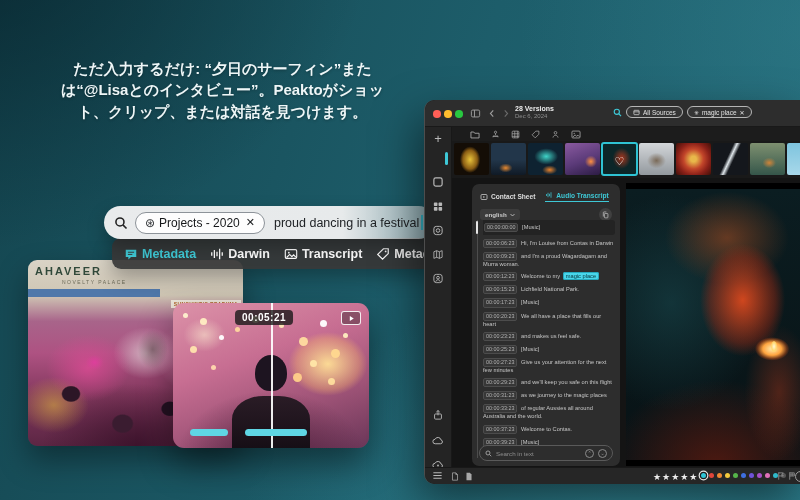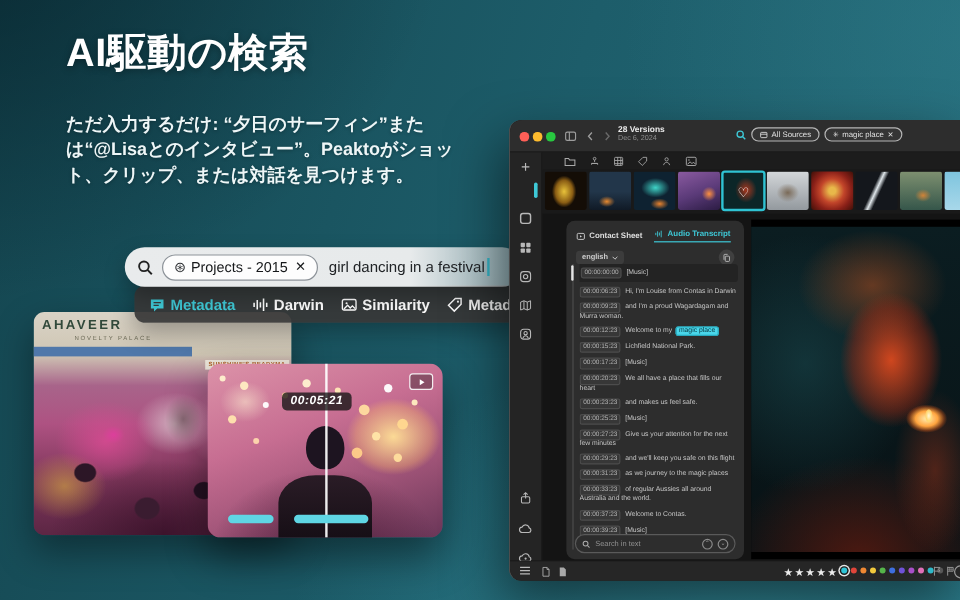--- a/index.html
+++ b/index.html
@@ -12,21 +12,21 @@
       radial-gradient(700px 520px at -6% -12%, rgba(0,18,26,.55), rgba(0,18,26,0) 60%),
       radial-gradient(520px 420px at 104% 6%, rgba(58,140,155,.35), rgba(58,140,155,0) 60%),
       linear-gradient(108deg,#14454f 0%, #1d5d6a 52%, #236b79 100%);
     color:#fff;
   }
   svg { display:block; }
 
   
   .hero { position:absolute; left:55px; top:22px; width:350px; z-index:1; }
   .hero h1 { font-size:33px; font-weight:bold; letter-spacing:.5px; text-shadow:0 2px 6px rgba(0,0,0,.35); }
-  .hero p  { margin-top:26px; width:335px; font-size:15px; line-height:1.42; font-weight:600; color:#eef6f7; text-shadow:0 1px 3px rgba(0,0,0,.3); }
+  .hero p  { margin-top:36px; width:335px; font-size:15px; line-height:1.42; font-weight:600; color:#eef6f7; text-shadow:0 1px 3px rgba(0,0,0,.3);text-align:center; }
 
   
   .festival {
     position:absolute; left:28px; top:260px; width:215px; height:186px; z-index:2;
     border-radius:9px; overflow:hidden; box-shadow:0 14px 30px rgba(0,0,0,.38);
     background:
       radial-gradient(70px 55px at 82% 52%, rgba(236,146,190,.85), rgba(236,146,190,0) 70%),
       radial-gradient(60px 48px at 28% 58%, rgba(224,74,150,.75), rgba(224,74,150,0) 70%),
       radial-gradient(46px 36px at 55% 50%, rgba(214,190,200,.9), rgba(214,190,200,0) 72%),
       radial-gradient(50px 40px at 12% 78%, rgba(232,194,58,.5), rgba(232,194,58,0) 70%),
@@ -58,21 +58,21 @@
       linear-gradient(160deg,#dc92a8 0%, #c76e92 38%, #a05478 68%, #6a3658 100%);
   }
   .bokeh { position:absolute; left:10px; top:10px; width:5px; height:5px; border-radius:50%; background:#fff2cf;
     box-shadow: 18px 6px 0 1px #ffeec2, 36px 22px 0 0 #fff, 8px 34px 0 1px #ffe4ae, 52px 14px 0 0 #ffd9a0,
       70px 4px 0 1px #fff3d0, 96px 10px 0 0 #ffe9b8, 118px 26px 0 2px #ffddA0, 138px 8px 0 1px #fff,
       150px 38px 0 2px #ffd890, 128px 48px 0 1px #ffe6a8, 160px 20px 0 0 #fff0c0, 28px 52px 0 0 #ffd8ae,
       112px 62px 0 2px #ffcf8a, 146px 66px 0 1px #ffdf9e; opacity:.95; }
   .vgirl-head { position:absolute; left:42%; top:36%; width:32px; height:36px; border-radius:50% 50% 46% 46%; background:#1d1420; }
   .vgirl-body { position:absolute; left:30%; bottom:-6px; width:78px; height:58px; border-radius:40% 40% 0 0; background:linear-gradient(#2a1c26,#140d14); }
   .playhead { position:absolute; left:50%; top:0; bottom:0; width:2px; background:rgba(255,255,255,.92); }
-  .vtime { position:absolute; left:50%; transform:translateX(-62%); top:24px; background:rgba(22,22,22,.78); color:#fff; font-size:10px; font-weight:bold; padding:2px 7px; border-radius:4px; letter-spacing:.5px;font-style:italic; }
+  .vtime { position:absolute; left:50%; transform:translateX(-62%); top:7px; background:rgba(22,22,22,.78); color:#fff; font-size:10px; font-weight:bold; padding:2px 7px; border-radius:4px; letter-spacing:.5px; }
   .vbadge { position:absolute; right:8px; top:8px; width:20px; height:14px; border:1.4px solid rgba(255,255,255,.9); border-radius:3px; background:rgba(20,20,20,.35); display:flex; align-items:center; justify-content:center; color:#fff; }
   .clipbar { position:absolute; height:7px; border-radius:4px; background:#5fd6e4; bottom:12px; }
   .clipbar.b1 { left:17px; width:38px; }
   .clipbar.b2 { left:72px; width:62px; }
 
   
   .filterbar {
     position:absolute; left:112px; top:238px; width:326px; height:31px; z-index:3;
     background:rgba(56,56,56,.93); border-radius:9px; overflow:hidden;
     display:flex; align-items:center; gap:14px; padding:0 0 0 12px;
@@ -177,21 +177,20 @@
   .dots { position:absolute; left:276px; top:5px; display:flex; gap:2.6px; align-items:center; }
   .dot { width:5.4px; height:5.4px; border-radius:50%; }
   .dot.dsel { box-shadow:0 0 0 1.2px #1c1c1c, 0 0 0 2.4px #e8e8e8; }
   .flags { position:absolute; left:352px; top:3px; display:flex; gap:3px; color:#9c9c9c; }
   .edgecirc { position:absolute; right:-6px; top:3px; width:11px; height:11px; border:1.2px solid #9c9c9c; border-radius:50%; }
 </style>
 </head>
 <body>
 
 <section class="hero">
-  <h1>AI駆動の検索</h1>
   <p>ただ入力するだけ: “夕日のサーフィン”または“@Lisaとのインタビュー”。Peaktoがショット、クリップ、または対話を見つけます。</p>
 </section>
 
 <div class="festival">
   <div class="sign1">AHAVEER</div>
   <div class="sign2">NOVELTY PALACE</div>
   <div class="bluestrip"></div>
   <div class="sign3">SUNSHINE'S READYMA</div>
   <div class="heads"></div>
 </div>
@@ -230,21 +229,21 @@
     <span>Darwin</span>
   </div>
   <div class="fitem">
     <span>
       <svg width="14" height="14" viewBox="0 0 16 16" stroke="currentColor" stroke-width="1.3" fill="none">
           <rect x="1.5" y="3" width="13" height="10" rx="1.5"></rect>
           <circle cx="5.5" cy="6.5" r="1" fill="currentColor" stroke="none"></circle>
           <path d="M3 12l3.5-3.5 2.5 2.5 2-2 2.5 2.5"></path>
         </svg>
     </span>
-    <span>Similarity</span>
+    <span>Transcript</span>
   </div>
   <div class="fitem">
     <span>
       <svg width="14" height="14" viewBox="0 0 16 16" stroke="currentColor" stroke-width="1.4" fill="none">
           <path d="M2 8.5L8.5 2H14v5.5L7.5 14z"></path>
           <circle cx="11" cy="5" r="1" fill="currentColor" stroke="none"></circle>
         </svg>
     </span>
     <span>Metadata</span>
   </div>
@@ -252,24 +251,24 @@
 
 <div class="searchbar">
   <span>
     <svg width="14" height="14" viewBox="0 0 16 16" stroke="#222" stroke-width="1.8" fill="none">
         <circle cx="6.8" cy="6.8" r="4.6"></circle>
         <path d="M10.2 10.2L14.3 14.3"></path>
       </svg>
   </span>
   <span class="scope-chip">
     <span class="gear">⊛</span>
-    <span>Projects - 2015</span>
+    <span>Projects - 2020</span>
     <span class="x">✕</span>
   </span>
-  <span class="querytext">girl dancing in a festival</span>
+  <span class="querytext">proud dancing in a festival</span>
   <span class="caret"></span>
 </div>
 
 <div class="appwin">
 
   <div class="titlebar">
     <span class="light l-close"></span>
     <span class="light l-min"></span>
     <span class="light l-zoom"></span>
     <span class="tb-ic" style="left:45px;">

